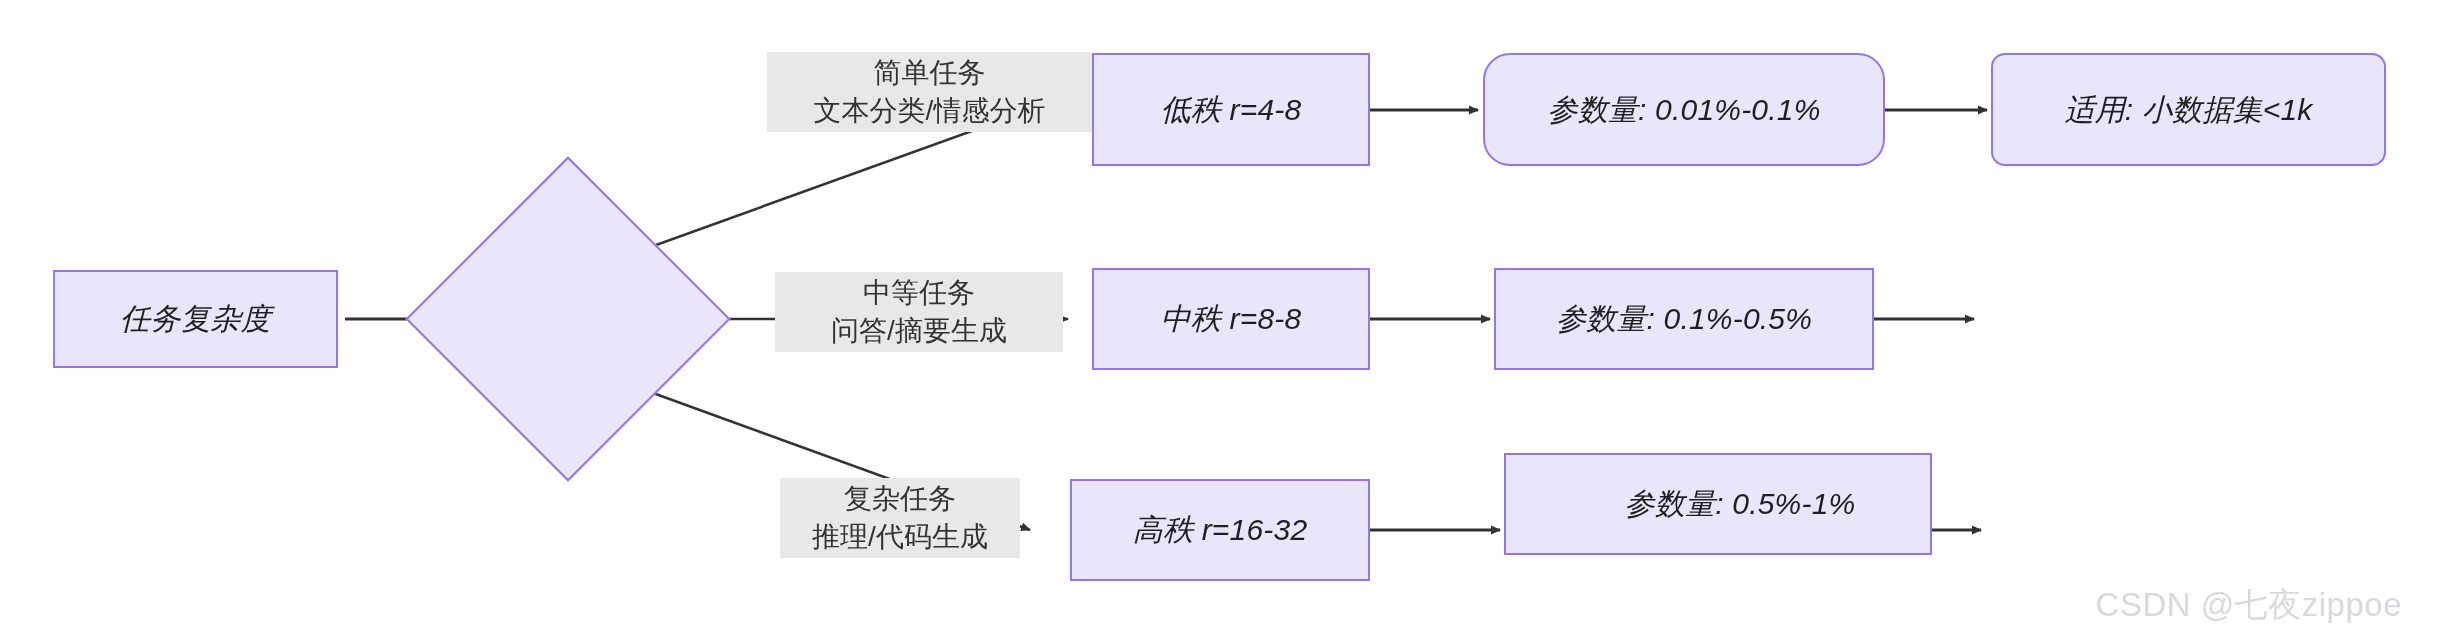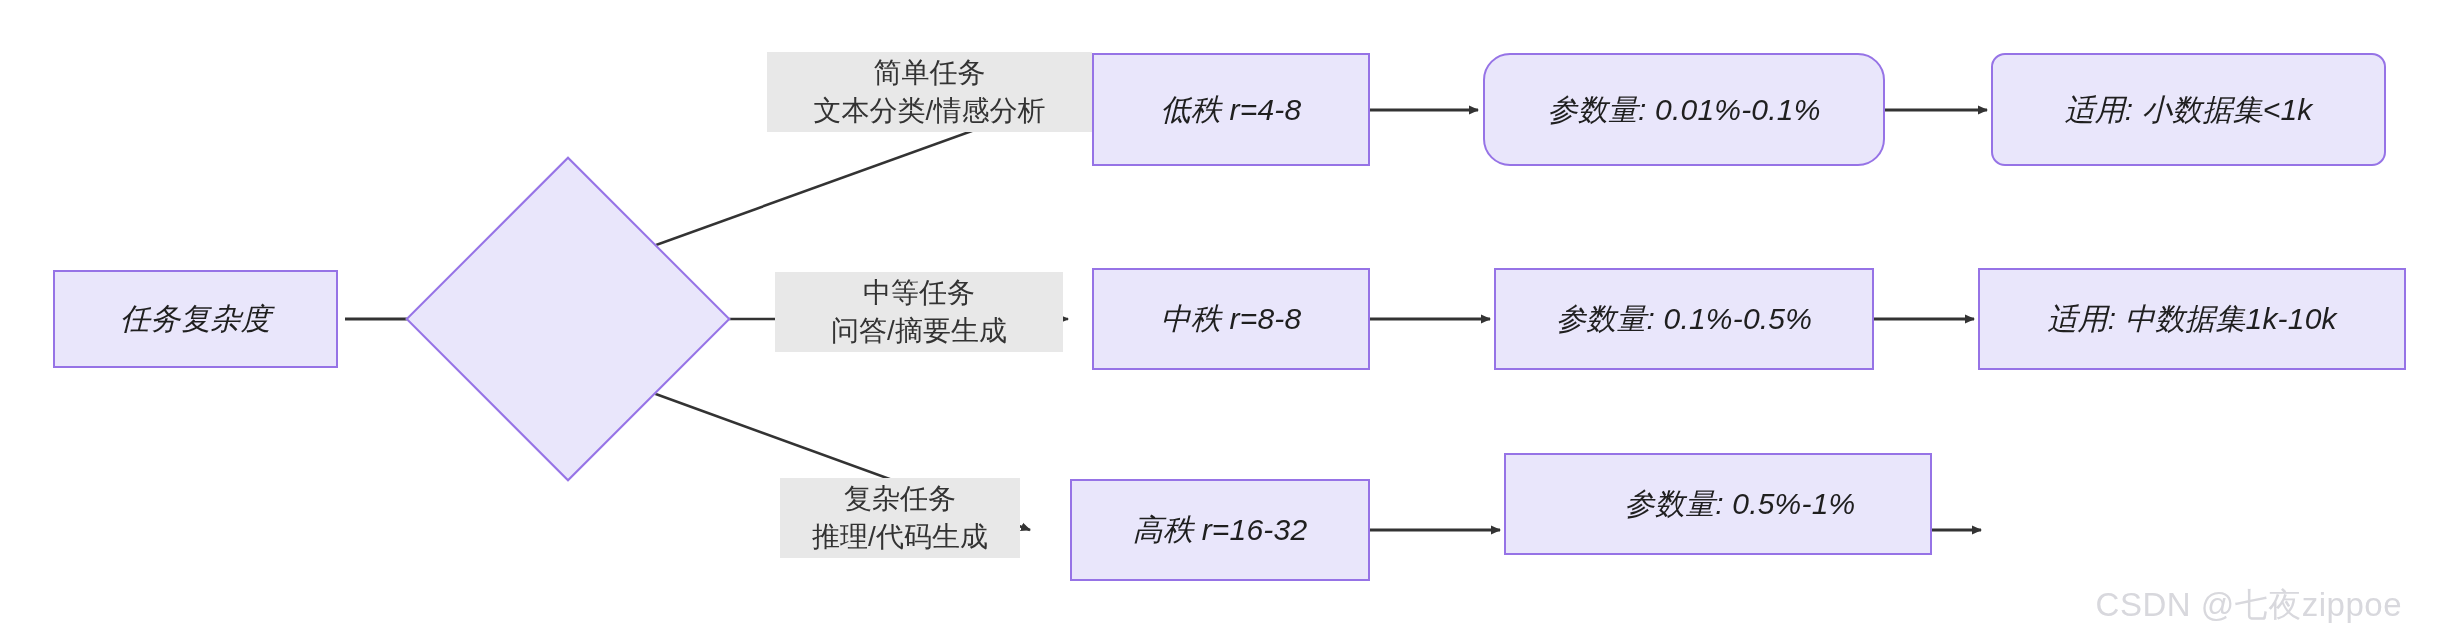--- a/index.html
+++ b/index.html
@@ -147,23 +147,20 @@
   <div class="node" style="left:1991px; top:53px; width:395px; height:113px;border-radius:14px;">
     <span>适用: 小数据集&lt;1k</span>
   </div>
 
   <div class="node" style="left:1092px; top:268px; width:278px; height:102px;">
     <span>中秩 r=8-8</span>
   </div>
   <div class="node" style="left:1494px; top:268px; width:380px; height:102px;">
     <span>参数量: 0.1%-0.5%</span>
   </div>
-  <div class="node" style="left:1978px; top:268px; width:428px; height:102px;">
-    <span>适用: 中数据集1k-10k</span>
-  </div>
 
   <div class="node" style="left:1070px; top:479px; width:300px; height:102px;">
     <span>高秩 r=16-32</span>
   </div>
   <div class="node" style="left:1504px; top:453px; width:428px; height:102px;padding-left:44px;">
     <span>参数量: 0.5%-1%</span>
   </div>
 
   <div class="watermark">CSDN @七夜zippoe</div>
 

